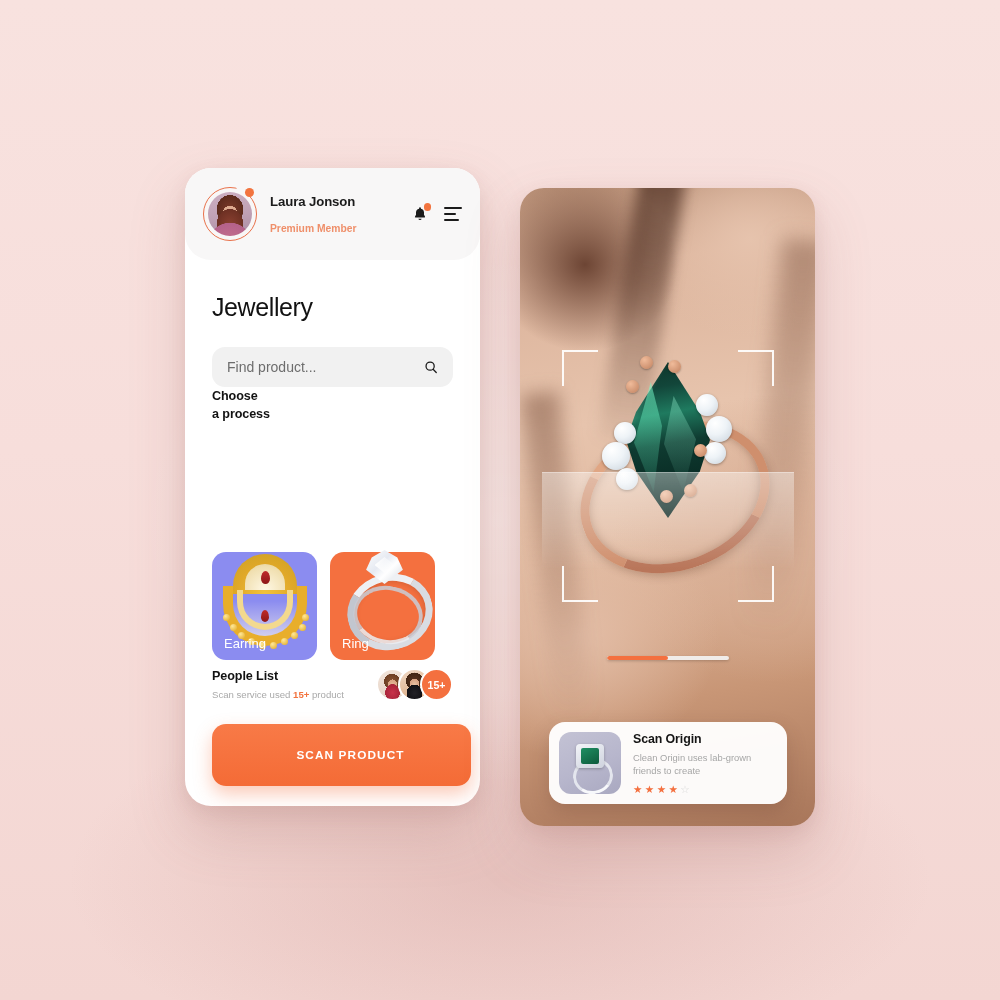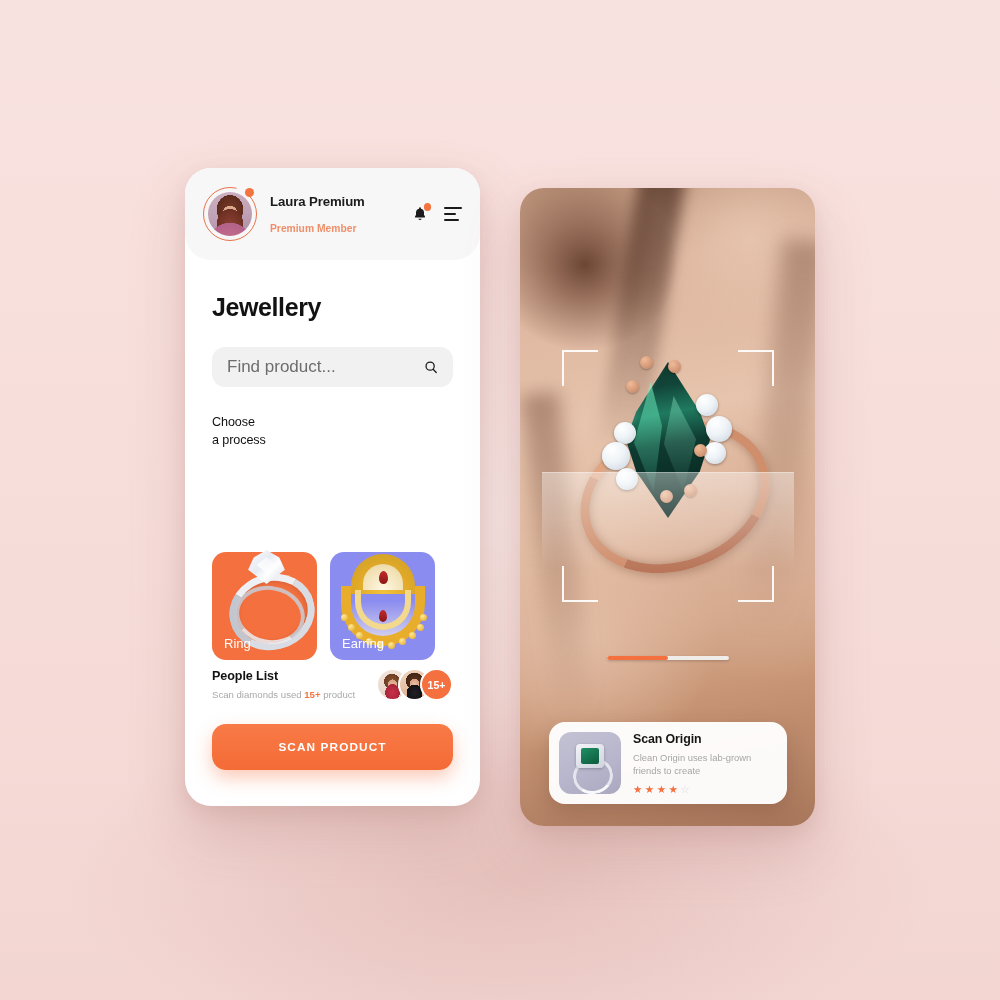--- a/index.html
+++ b/index.html
@@ -55,30 +55,30 @@
   .bell-dot{position:absolute;right:-3px;top:-2px;width:7.5px;height:7.5px;border-radius:50%;background:#f2743f;}
   .burger{width:18px;display:flex;flex-direction:column;gap:3.6px;}
   .burger i{display:block;height:2.1px;background:#1b1b1b;border-radius:2px;}
   .burger i:nth-child(1){width:18px;}
   .burger i:nth-child(2){width:12px;}
   .burger i:nth-child(3){width:15px;}
 
   .body-pad{position:absolute;left:0;top:92px;width:295px;padding:0 27px;box-sizing:border-box;}
   .title{margin-top:32px;font-size:25px;line-height:1.27;color:#121212;letter-spacing:-0.4px;}
   .title .t1{font-weight:400;display:block;}
-  .title .t2{font-weight:700;display:block;margin-top:24px;}
+  .title .t2{font-weight:400;display:block;margin-top:24px;}
 
   .search{
     margin-top:23px;height:40px;background:#f1f1f1;border-radius:13px;
     display:flex;align-items:center;padding:0 15px;box-sizing:border-box;
   }
-  .search-ph{flex:1 1 auto;font-size:17px;color:#6d6d6d;}
+  .search-ph{flex:1 1 auto;font-size:14px;color:#6d6d6d;}
   .search-ico{width:14px;height:14px;flex:0 0 auto;}
 
-  .sec-title{margin-top:26px;font-size:12.6px;font-weight:400;color:#121212;line-height:1.45;letter-spacing:-0.1px;}
+  .sec-title{font-size:12.6px;font-weight:700;color:#121212;line-height:1.45;letter-spacing:-0.1px;}
 
   .cat-row{
     position:absolute;left:0;top:337px;width:295px;height:155px;
     display:flex;gap:13px;padding-left:27px;box-sizing:border-box;
   }
   .cat{position:relative;width:105px;height:108px;border-radius:14px;align-self:flex-end;}
   .cat-label{position:absolute;left:12px;bottom:9px;font-size:13px;font-weight:500;color:#fff;white-space:nowrap;}
   .c-ring{background:#f4703f;}
   .c-ear{background:#8b8cf0;}
   .c-jew{background:#f7ab34;}
@@ -164,25 +164,26 @@
       linear-gradient(160deg,#f3e6dc,#e2cec0);}
   .st-b{background:
       radial-gradient(ellipse 13px 14px at 50% 80%, #222126 0%, #121115 60%, transparent 61%),
       radial-gradient(ellipse 7px 8px at 50% 50%, #e9c2a4 0%, #d7a181 70%, transparent 71%),
       radial-gradient(ellipse 14px 14px at 50% 38%, #5c3520 0%, #422514 60%, transparent 61%),
       linear-gradient(160deg,#f0d8c4,#d9a87f);}
   .st-more{background:#f4703f;color:#fff;display:flex;align-items:center;justify-content:center;
     font-size:10.6px;font-weight:700;}
 
   .scan-btn{
-    position:absolute;left:27px;top:556px;width:241px;height:46px;border-radius:14px;
+    position:absolute;left:27px;top:556px;width:241px;height:62px;border-radius:14px;
     background:linear-gradient(180deg,#f87a47 0%, #f46b36 100%);
     display:flex;align-items:center;justify-content:center;
     color:#fff;font-size:11.8px;font-weight:700;letter-spacing:1.1px;
     box-shadow:0 8px 18px rgba(244,107,54,0.35);
+    padding-left:18px;
   }
 
   
   .phone-right{
     position:absolute;left:520px;top:188px;width:295px;height:638px;
     border-radius:24px;overflow:hidden;
     box-shadow:0 26px 55px rgba(150,90,85,0.22), 0 6px 18px rgba(150,90,85,0.12);
     background:
       radial-gradient(ellipse 150px 140px at 22% 12%, #6d4534 0%, rgba(109,69,52,0) 62%),
       radial-gradient(ellipse 180px 150px at 78% 8%, #e6c3ad 0%, rgba(230,195,173,0) 65%),
@@ -272,21 +273,21 @@
 
   <div class="phone-left">
 
     <div class="header-card">
       <div class="avatar-wrap">
         <div class="avatar-img"></div>
         <div class="avatar-ring"></div>
         <div class="avatar-dot"></div>
       </div>
       <div class="user-meta">
-        <div class="user-name">Laura Premium</div>
+        <div class="user-name">Laura Jonson</div>
         <div class="user-sub">Premium Member</div>
       </div>
       <div class="head-actions">
         <div class="bell">
           <svg viewBox="0 0 24 24" width="16" height="18" fill="#1b1b1b" aria-hidden="true">
             <path d="M12 2a1.4 1.4 0 0 1 1.4 1.4v.7a6 6 0 0 1 4.6 5.8v3.3l1.5 2.4a1 1 0 0 1-.85 1.5H5.35a1 1 0 0 1-.85-1.5L6 13.2V9.9a6 6 0 0 1 4.6-5.8v-.7A1.4 1.4 0 0 1 12 2zm0 19a2.6 2.6 0 0 1-2.5-1.9h5A2.6 2.6 0 0 1 12 21z"></path>
           </svg>
           <span class="bell-dot"></span>
         </div>
         <div class="burger">
@@ -310,30 +311,20 @@
         </svg>
       </div>
 
       <div class="sec-title">
         <span>Choose</span><br>
         <span>a process</span>
       </div>
     </div>
 
     <div class="cat-row">
-
-      <div class="cat c-ring">
-        <div class="ring-art">
-          <div class="ring-band"></div>
-            <div class="ring-band2"></div>
-          <div class="ring-stone"></div>
-            <div class="ring-spark"></div>
-        </div>
-        <div class="cat-label">Ring</div>
-      </div>
 
       <div class="cat c-ear">
         <div class="ear-art">
           <div class="ear-fan"></div>
             <div class="ear-fan-in"></div>
             <div class="ear-gem"></div>
           <div class="ear-cres"></div>
             <div class="ear-cres-in"></div>
             <div class="ear-gem2"></div>
           <div class="ear-beads">
@@ -345,27 +336,37 @@
               <i style="left:49px;top:32px"></i>
             <i style="left:60px;top:28px"></i>
               <i style="left:70px;top:22px"></i>
               <i style="left:78px;top:14px"></i>
             <i style="left:81px;top:4px"></i>
           </div>
         </div>
         <div class="cat-label">Earring</div>
       </div>
 
+      <div class="cat c-ring">
+        <div class="ring-art">
+          <div class="ring-band"></div>
+            <div class="ring-band2"></div>
+          <div class="ring-stone"></div>
+            <div class="ring-spark"></div>
+        </div>
+        <div class="cat-label">Ring</div>
+      </div>
+
     </div>
 
     <div class="people">
       <div class="people-txt">
         <div class="people-title">People List</div>
         <div class="people-sub">
-          <span>Scan diamonds used</span>
+          <span>Scan service used</span>
           <b>15+</b>
           <span>product</span>
         </div>
       </div>
       <div class="stack">
         <div class="st st-a"></div>
         <div class="st st-b"></div>
         <div class="st st-more">15+</div>
       </div>
     </div>

